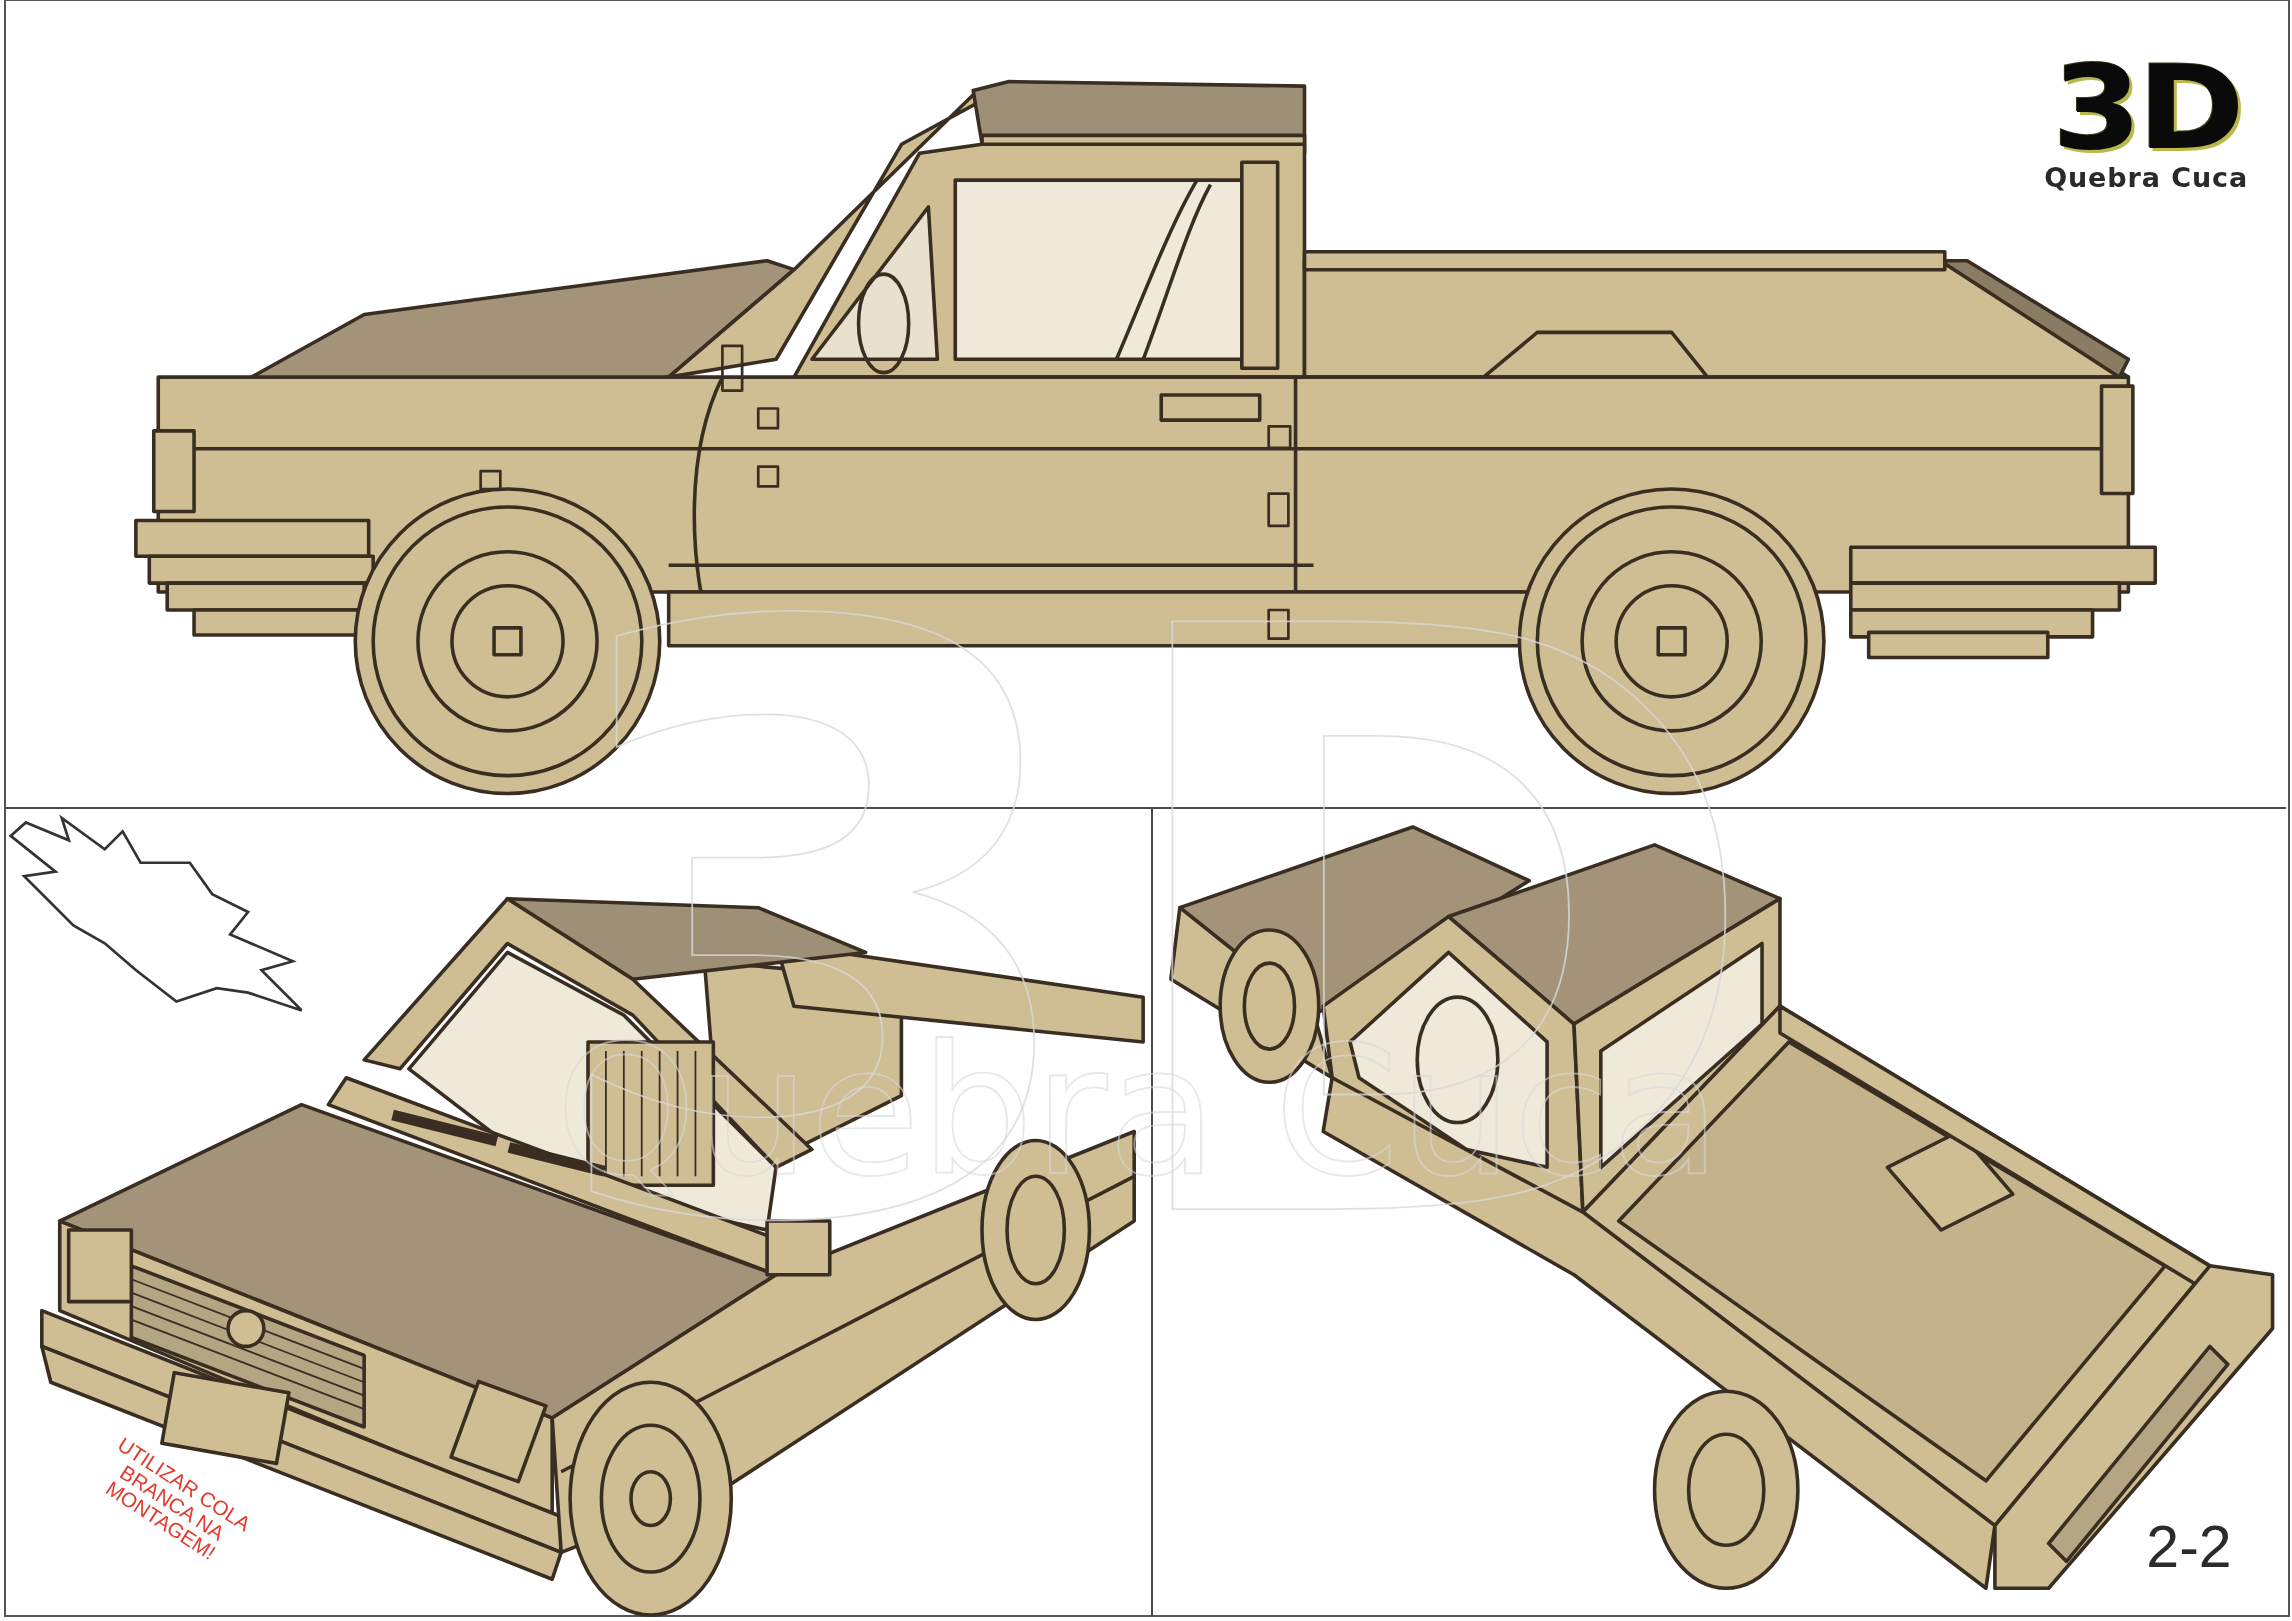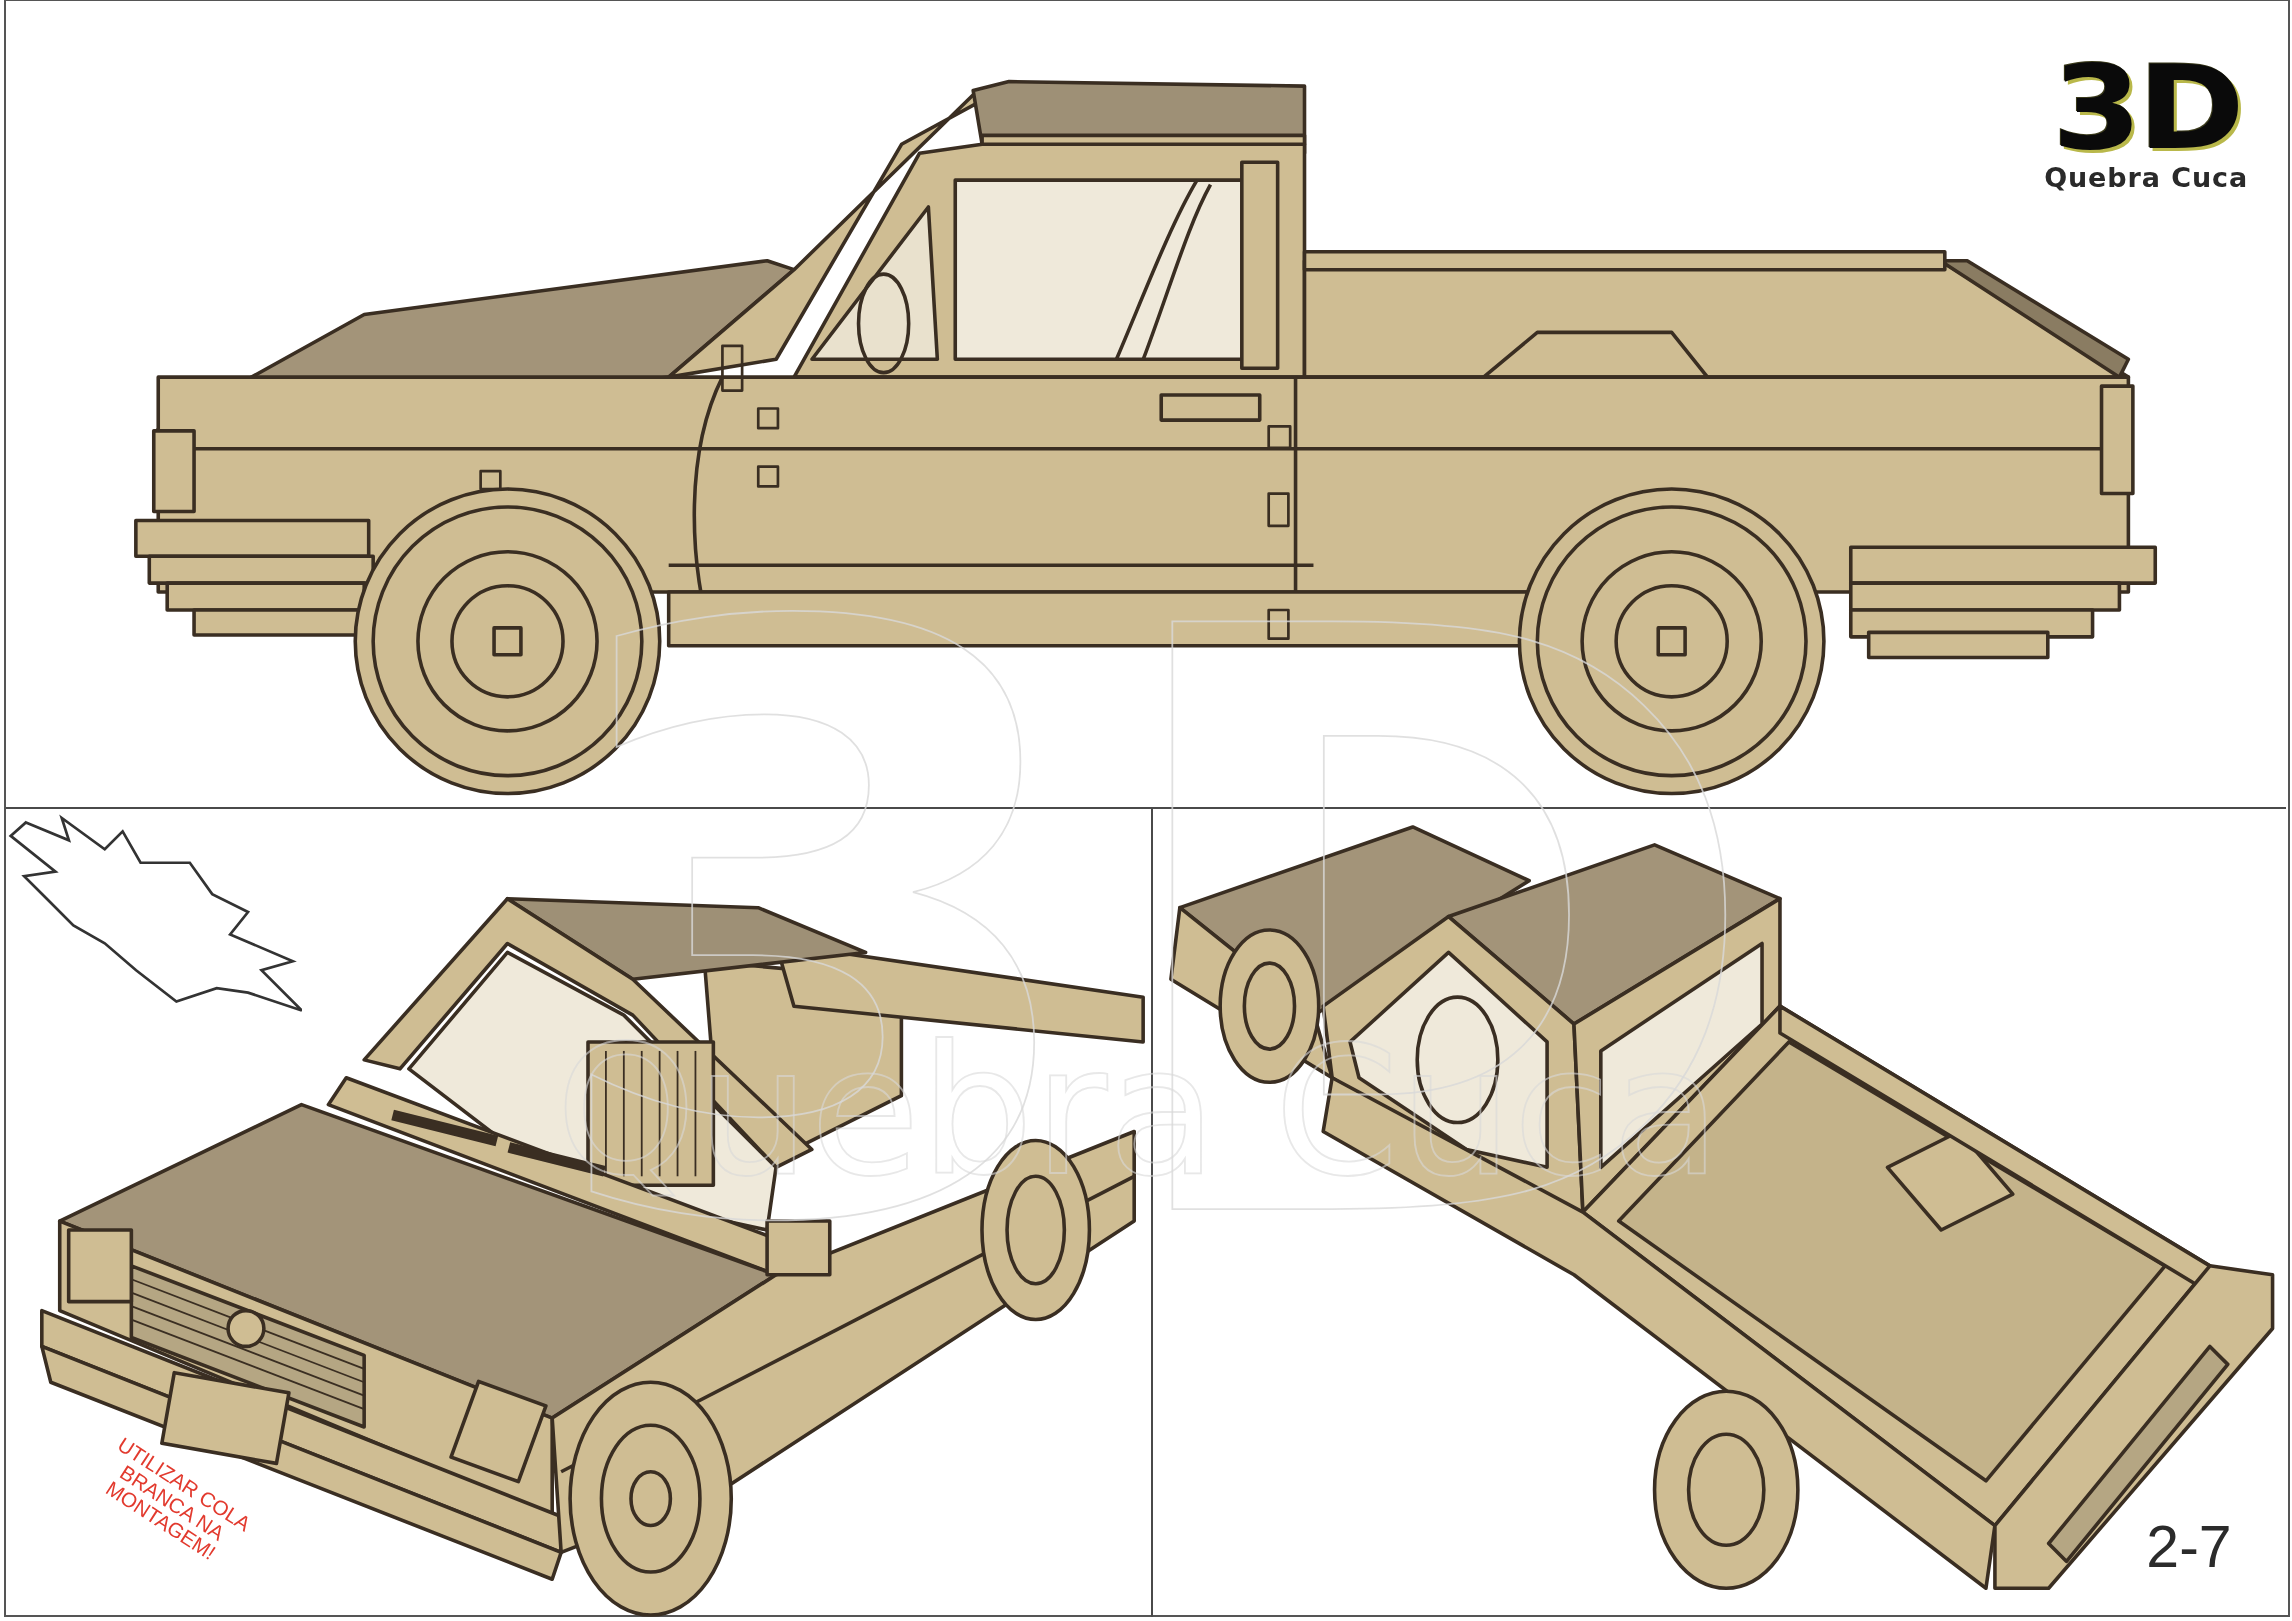--- a/index.html
+++ b/index.html
@@ -201,21 +201,21 @@
 
         <polygon points="940,800 1180,510 1250,520 1250,580 1000,870 940,870" fill="#cfbd93"></polygon>
         <polygon points="1000,820 1180,600 1200,620 1020,840" fill="#b5a683"></polygon>
 
         <ellipse cx="130" cy="220" rx="55" ry="85" fill="#cfbd93"></ellipse>
         <ellipse cx="130" cy="220" rx="28" ry="48" fill="none"></ellipse>
         <ellipse cx="640" cy="760" rx="80" ry="110" fill="#cfbd93"></ellipse>
         <ellipse cx="640" cy="760" rx="42" ry="62" fill="none"></ellipse>
       </g>
     </svg>
-    <div class="page-number">2-7</div>
+    <div class="page-number">2-2</div>
   </div>
 </div>
 
 <svg class="watermark" viewBox="0 0 2560 1810">
   <text x="600" y="1350" font-family="DejaVu Sans, sans-serif" font-weight="bold" font-size="900" fill="none" stroke="#d9d9d9" stroke-width="2" opacity="0.8">3D</text>
   <text x="620" y="1310" font-family="DejaVu Sans, sans-serif" font-size="200" fill="none" stroke="#d9d9d9" stroke-width="2" opacity="0.6">Quebra Cuca</text>
 </svg>
 
 
 </body></html>

